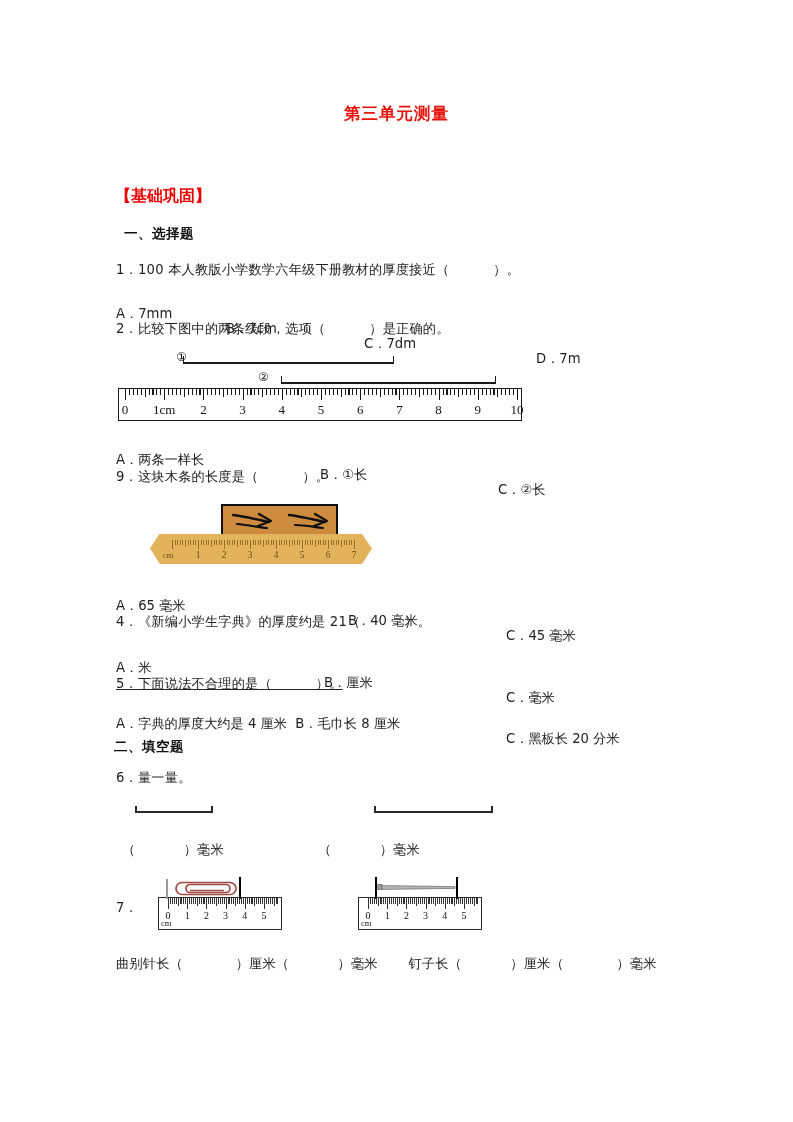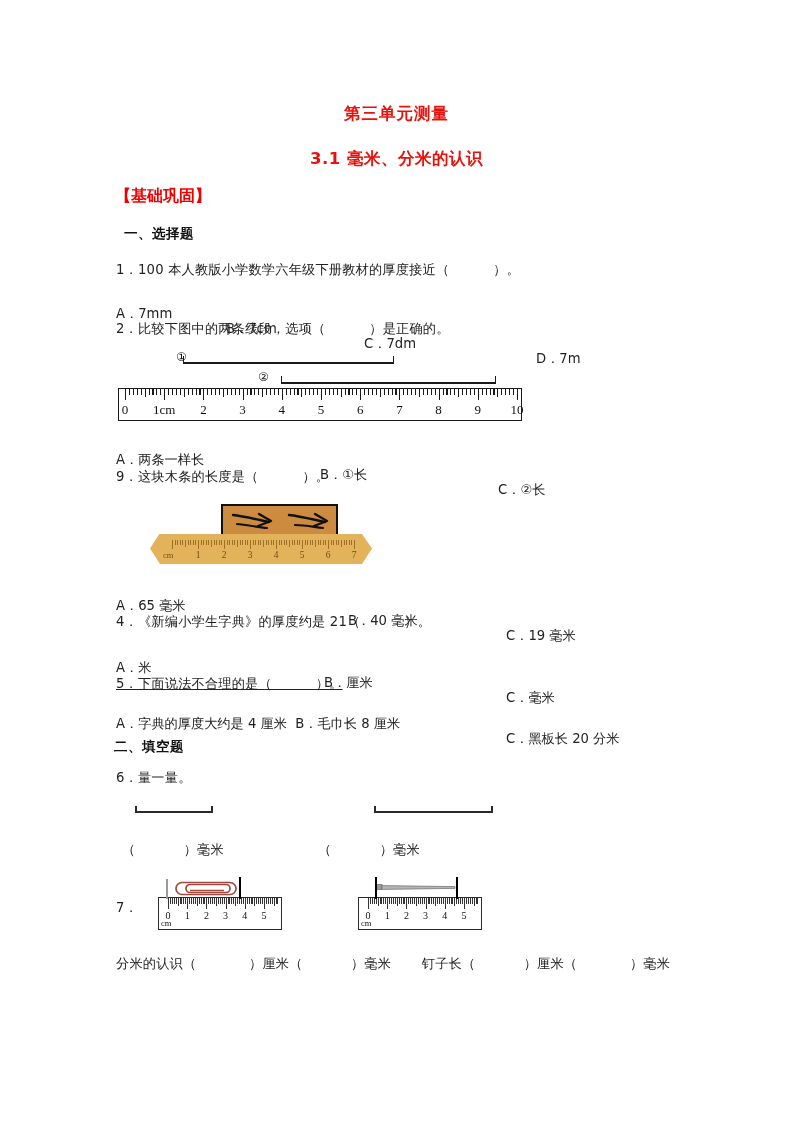--- a/index.html
+++ b/index.html
@@ -136,21 +136,20 @@
   .mkline{position:absolute;width:1.8px;background:#000;}
   .clip{position:absolute;}
   .nail{position:absolute;}
 </style>
 </head>
 <body>
 
 <div class="page">
 
   <div class="title1">第三单元测量</div>
-  <div class="title2">3.1  毫米、分米的认识</div>
   <div class="sec-red">【基础巩固】</div>
 
   <div class="sec-black" style="left:124px;top:225px;">一、选择题</div>
 
   <div class="ln" style="left:116px;top:261px;">1．100 本人教版小学数学六年级下册教材的厚度接近（          ）。</div>
   <div class="opts" style="left:116px;top:290px;width:560px;">
     <span class="opt" style="left:0px;">A．7mm</span>
     <span class="opt" style="left:110px;">B．7cm</span>
     <span class="opt" style="left:248px;">C．7dm</span>
     <span class="opt" style="left:420px;">D．7m</span>
@@ -398,21 +397,21 @@
           <span class="wn" style="left: 152px; top: 16px;">5</span>
           <span class="wn" style="left: 178px; top: 16px;">6</span>
           <span class="wn" style="left: 204px; top: 16px;">7</span>
         </div>
     </div>
   </div>
 
   <div class="opts" style="left:116px;top:582px;width:560px;">
     <span class="opt" style="left:0px;">A．65 毫米</span>
     <span class="opt" style="left:208px;margin-left:24px;">B．40 毫米</span>
-    <span class="opt" style="left:390px;">C．19 毫米</span>
+    <span class="opt" style="left:390px;">C．45 毫米</span>
   </div>
 
   <div class="ln" style="left:116px;top:613px;">4．《新编小学生字典》的厚度约是 21（          ）。</div>
   <div class="opts" style="left:116px;top:644px;width:560px;">
     <span class="opt" style="left:0px;">A．米</span>
     <span class="opt" style="left:208px;">B．厘米</span>
     <span class="opt" style="left:390px;">C．毫米</span>
   </div>
 
   <div class="ln" style="left:116px;top:675px;text-decoration:underline;">5．下面说法不合理的是（          ）。</div>
@@ -595,16 +594,16 @@
       </div>
     <span class="scm" style="left:3px;top:21px;">cm</span>
   </div>
   <svg class="nail" style="left:375px;top:882px;" width="84" height="12" viewBox="0 0 84 12">
     <rect x="0" y="2.4" width="7" height="5.2" fill="#9a9a9a" stroke="#6d6d6d" stroke-width="0.7"></rect>
     <path d="M7,3.6 L80,4.6 L80,6.4 L7,7.4 Z" fill="#b5b5b5" stroke="#6d6d6d" stroke-width="0.7"></path>
   </svg>
   <div class="mkline" style="left:375px;top:877px;height:22px;"></div>
   <div class="mkline" style="left:456px;top:877px;height:22px;"></div>
 
-  <div class="ln" style="left:116px;top:955px;">分米的认识（            ）厘米（           ）毫米       钉子长（           ）厘米（            ）毫米</div>
+  <div class="ln" style="left:116px;top:955px;">曲别针长（            ）厘米（           ）毫米       钉子长（           ）厘米（            ）毫米</div>
 
 
 </div>
 
 </body></html>

